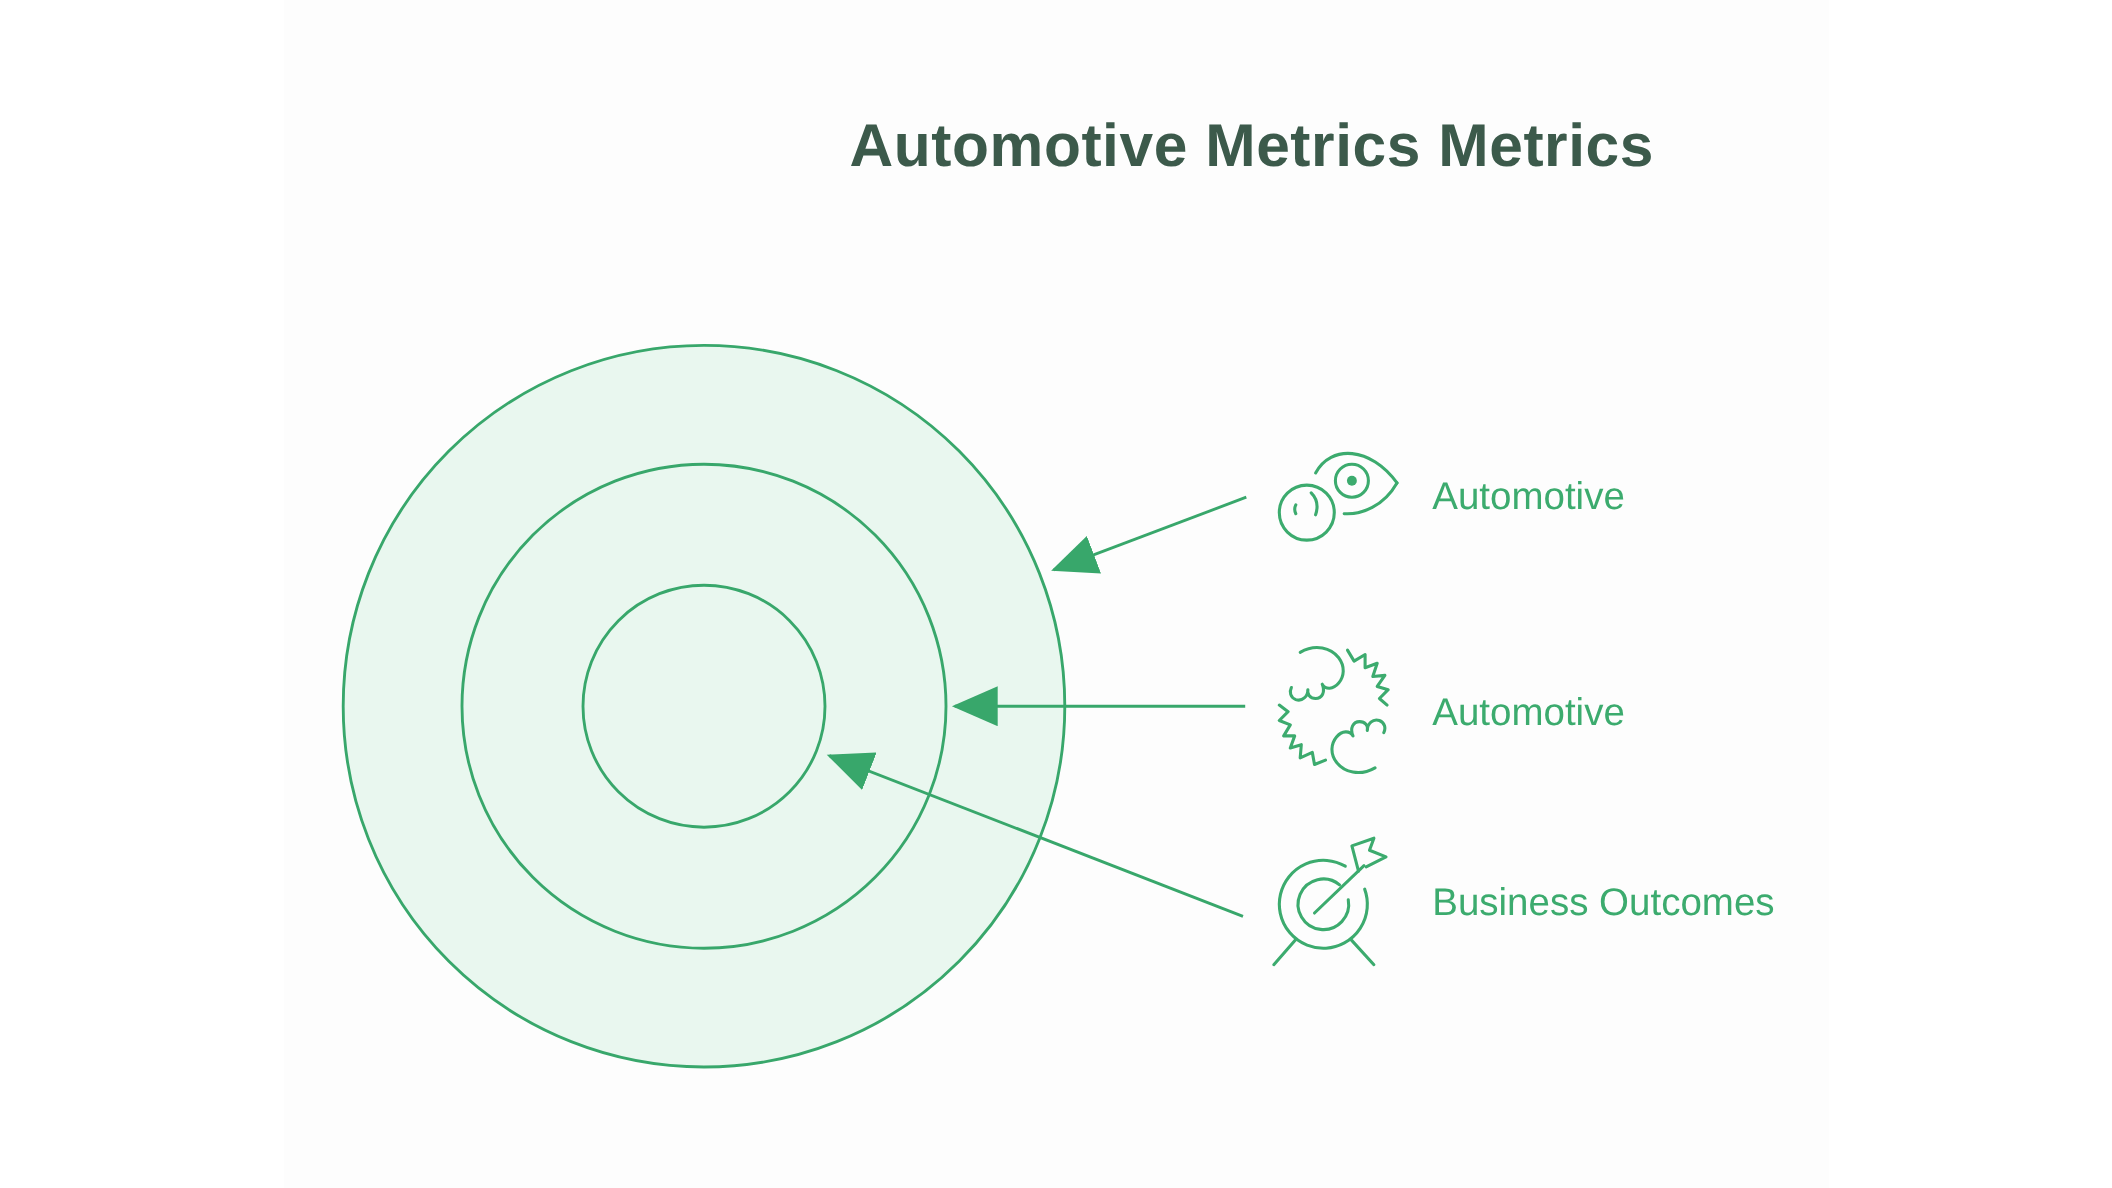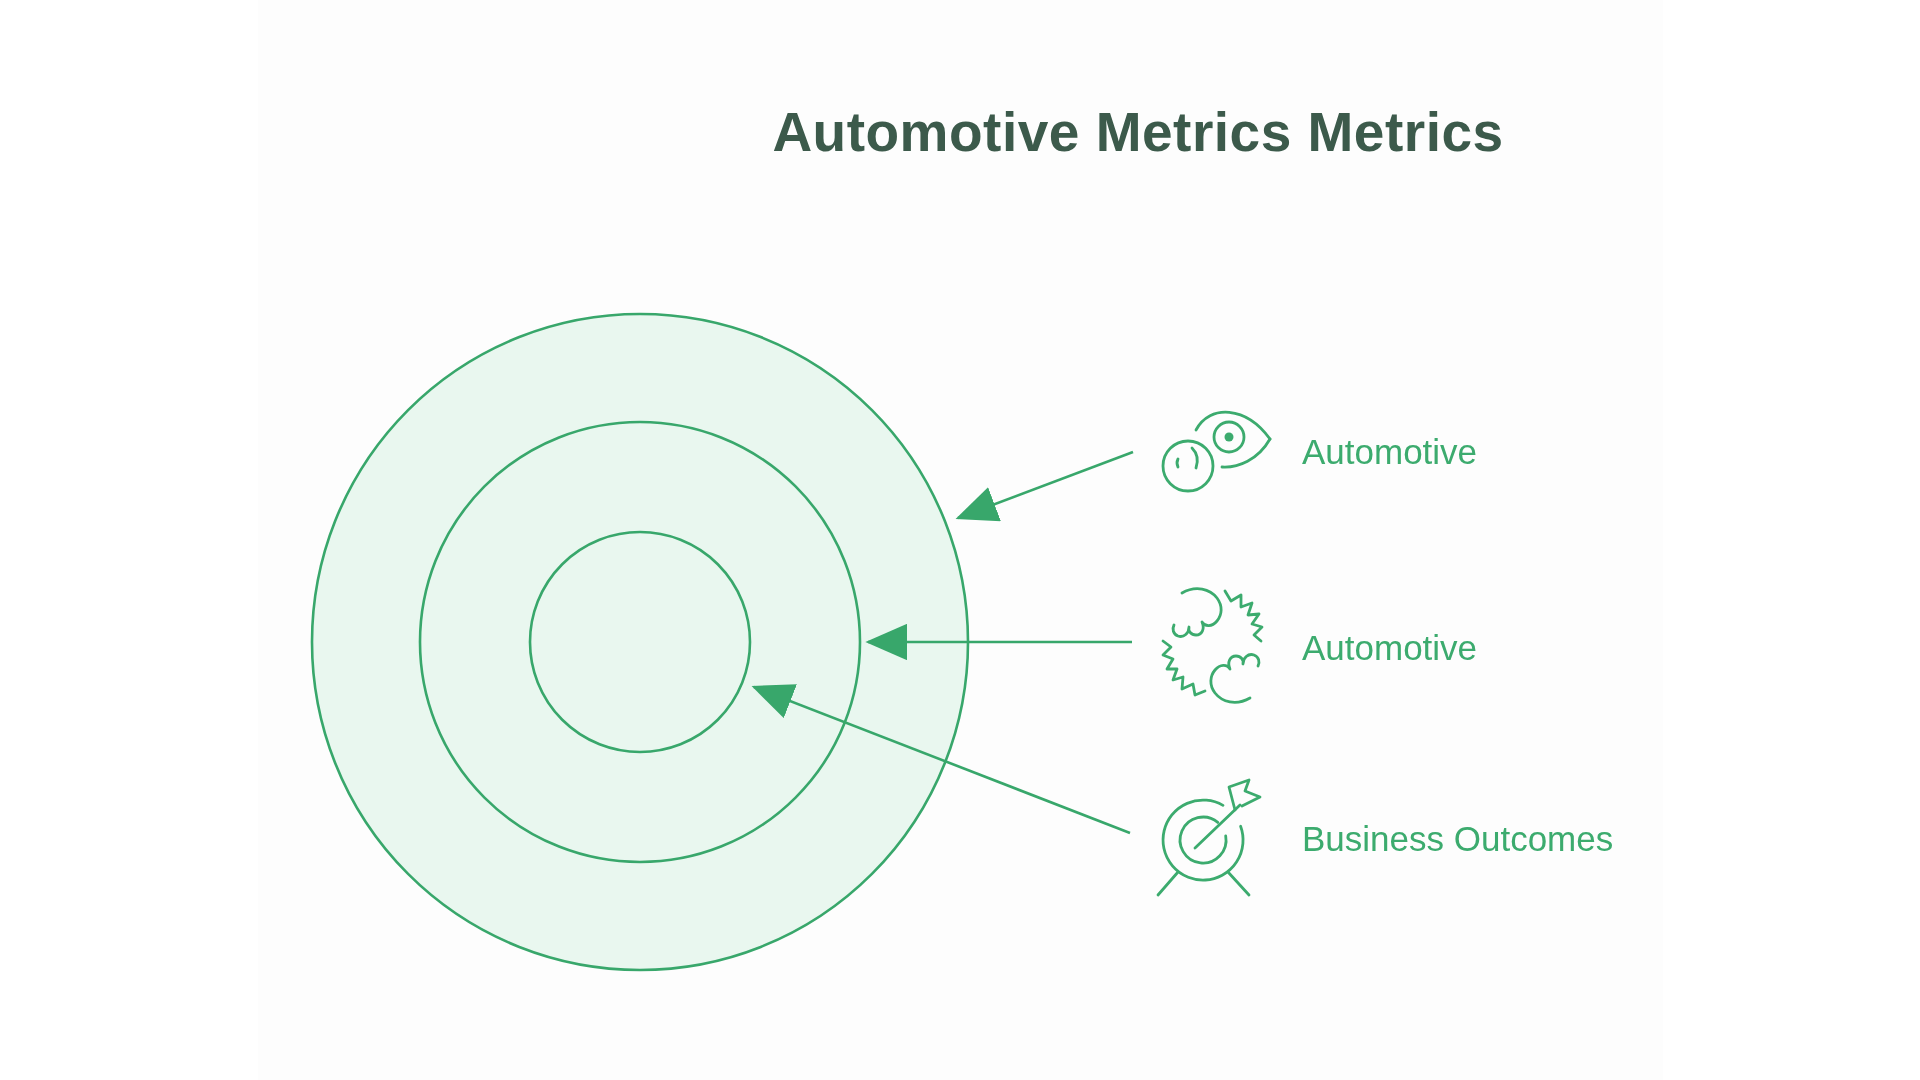--- a/index.html
+++ b/index.html
@@ -39,21 +39,21 @@
     position: absolute;
     font-size: 35px;
     line-height: 46px;
     color: #3CAB6E;
     white-space: nowrap;
   }
   .row-1 { left: 1152px; top: 398px; width: 400px; height: 120px; }
   .row-1 .legend-label { left: 150px; top: 31px; }
   .row-2 { left: 1152px; top: 584px; width: 400px; height: 126px; }
   .row-2 .legend-label { left: 150px; top: 41px; }
-  .row-3 { left: 1150px; top: 778px; width: 480px; height: 130px; text-decoration: underline; }
+  .row-3 { left: 1150px; top: 760px; width: 480px; height: 130px; text-decoration: underline; }
   .row-3 .legend-label { left: 152px; top: 38px; }
   svg .sketch {
     fill: none;
     stroke: #3CAB6E;
     stroke-width: 2.8;
     stroke-linecap: round;
     stroke-linejoin: round;
   }
 </style>
 </head>

